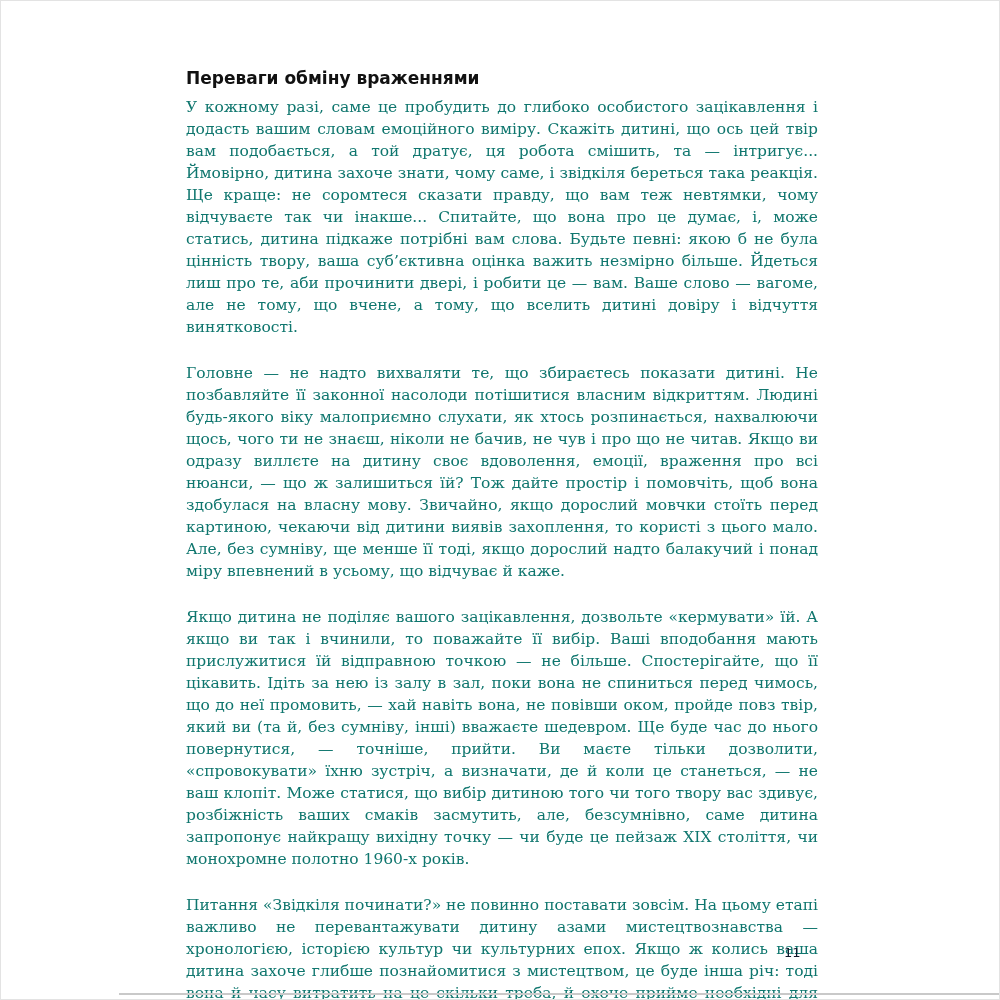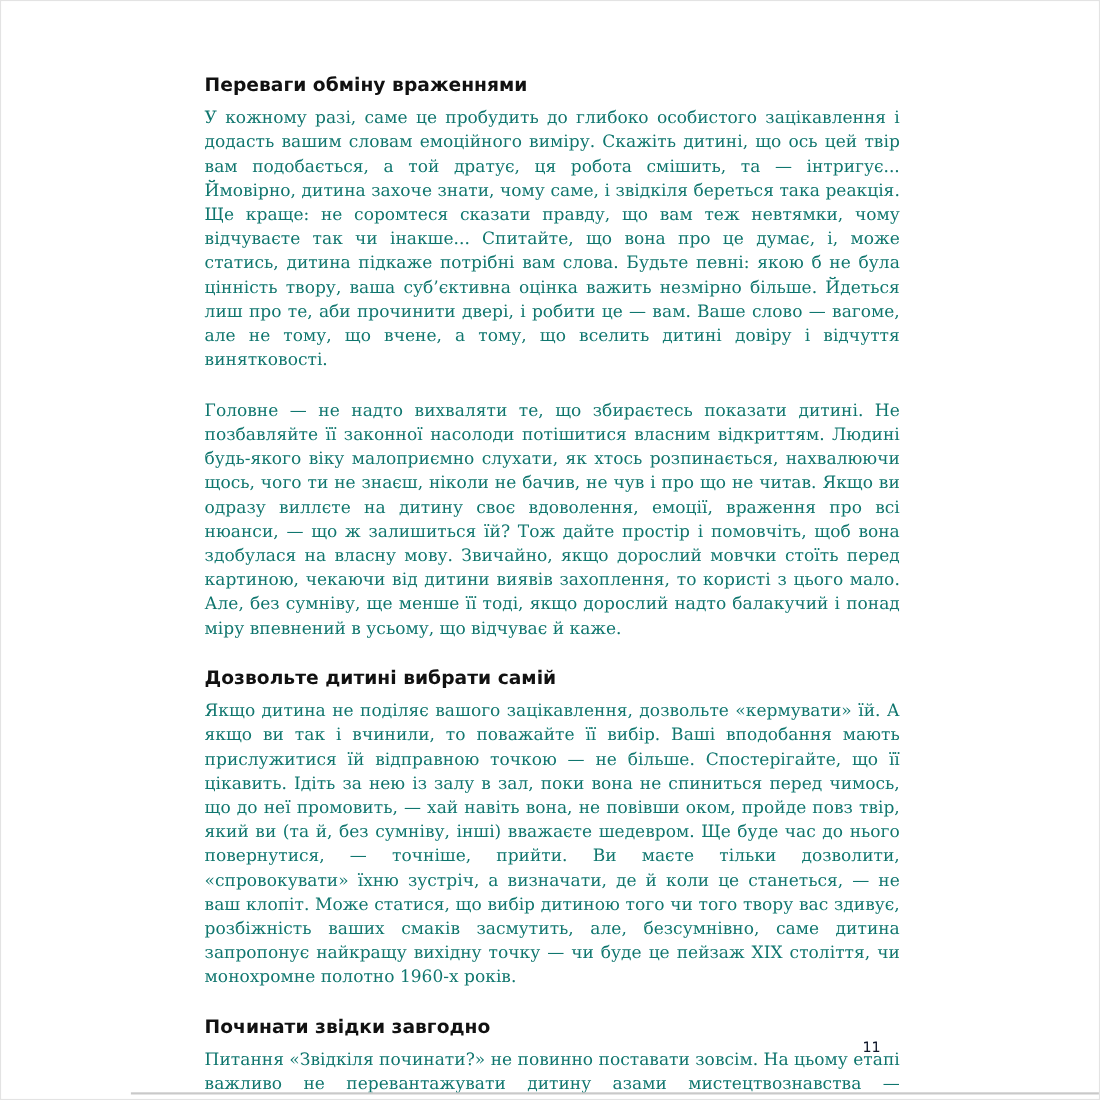--- a/index.html
+++ b/index.html
@@ -69,26 +69,24 @@
     <div class="section">
       <h2 class="section-heading">Переваги обміну враженнями</h2>
       <p class="section-body">У кожному разі, саме це пробудить до глибоко особистого зацікавлення і додасть вашим словам емоційного виміру. Скажіть дитині, що ось цей твір вам подобається, а той дратує, ця робота смішить, та — інтригує... Ймовірно, дитина захоче знати, чому саме, і звідкіля береться така реакція. Ще краще: не соромтеся сказати правду, що вам теж невтямки, чому відчуваєте так чи інакше... Спитайте, що вона про це думає, і, може статись, дитина підкаже потрібні вам слова. Будьте певні: якою б не була цінність твору, ваша суб’єктивна оцінка важить незмірно більше. Йдеться лиш про те, аби прочинити двері, і робити це — вам. Ваше слово — вагоме, але не тому, що вчене, а тому, що вселить дитині довіру і відчуття винятковості.</p>
     </div>
 
     <div class="section">
       <p class="section-body">Головне — не надто вихваляти те, що збираєтесь показати дитині. Не позбавляйте її законної насолоди потішитися власним відкриттям. Людині будь-якого віку малоприємно слухати, як хтось розпинається, нахвалюючи щось, чого ти не знаєш, ніколи не бачив, не чув і про що не читав. Якщо ви одразу виллєте на дитину своє вдоволення, емоції, враження про всі нюанси, — що ж залишиться їй? Тож дайте простір і помовчіть, щоб вона здобулася на власну мову. Звичайно, якщо дорослий мовчки стоїть перед картиною, чекаючи від дитини виявів захоплення, то користі з цього мало. Але, без сумніву, ще менше її тоді, якщо дорослий надто балакучий і понад міру впевнений в усьому, що відчуває й каже.</p>
     </div>
 
     <div class="section">
-      <h2 class="section-heading">Дозвольте дитині вибрати самій</h2>
       <p class="section-body">Якщо дитина не поділяє вашого зацікавлення, дозвольте «кермувати» їй. А якщо ви так і вчинили, то поважайте її вибір. Ваші вподобання мають прислужитися їй відправною точкою — не більше. Спостерігайте, що її цікавить. Ідіть за нею із залу в зал, поки вона не спиниться перед чимось, що до неї промовить, — хай навіть вона, не повівши оком, пройде повз твір, який ви (та й, без сумніву, інші) вважаєте шедевром. Ще буде час до нього повернутися, — точніше, прийти. Ви маєте тільки дозволити, «спровокувати» їхню зустріч, а визначати, де й коли це станеться, — не ваш клопіт. Може статися, що вибір дитиною того чи того твору вас здивує, розбіжність ваших смаків засмутить, але, безсумнівно, саме дитина запропонує найкращу вихідну точку — чи буде це пейзаж XIX століття, чи монохромне полотно 1960-х років.</p>
     </div>
 
     <div class="section">
-      <h2 class="section-heading">Починати звідки завгодно</h2>
       <p class="section-body">Питання «Звідкіля починати?» не повинно поставати зовсім. На цьому етапі важливо не перевантажувати дитину азами мистецтвознавства — хронологією, історією культур чи культурних епох. Якщо ж колись ваша дитина захоче глибше познайомитися з мистецтвом, це буде інша річ: тоді вона й часу витратить на це скільки треба, й охоче прийме необхідні для цього умови. Наразі думайте лише</p>
     </div>
 
   </div>
 
   <div class="page-number">11</div>
 
   <div class="bottom-scan-line"></div>
 
 </div>

